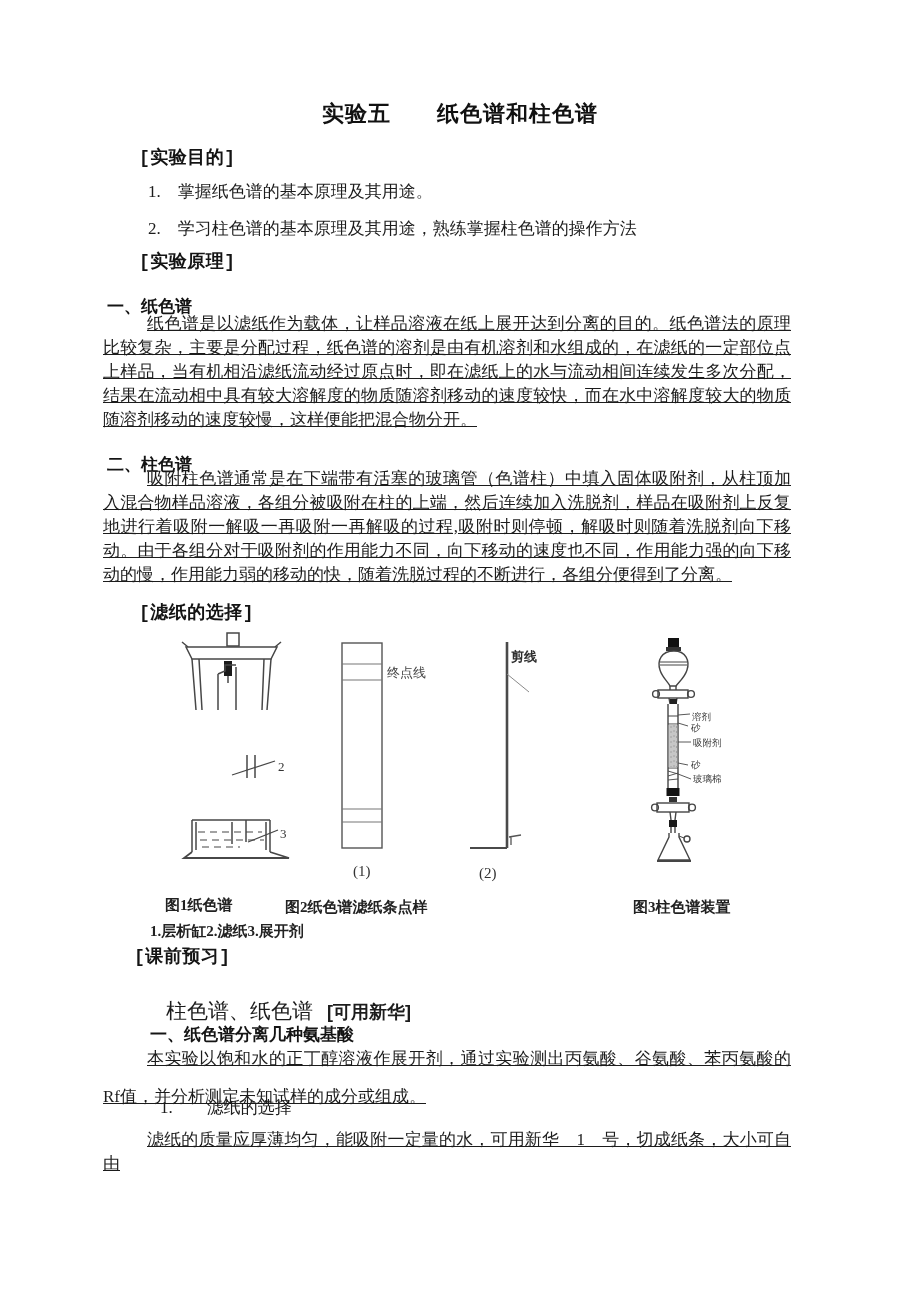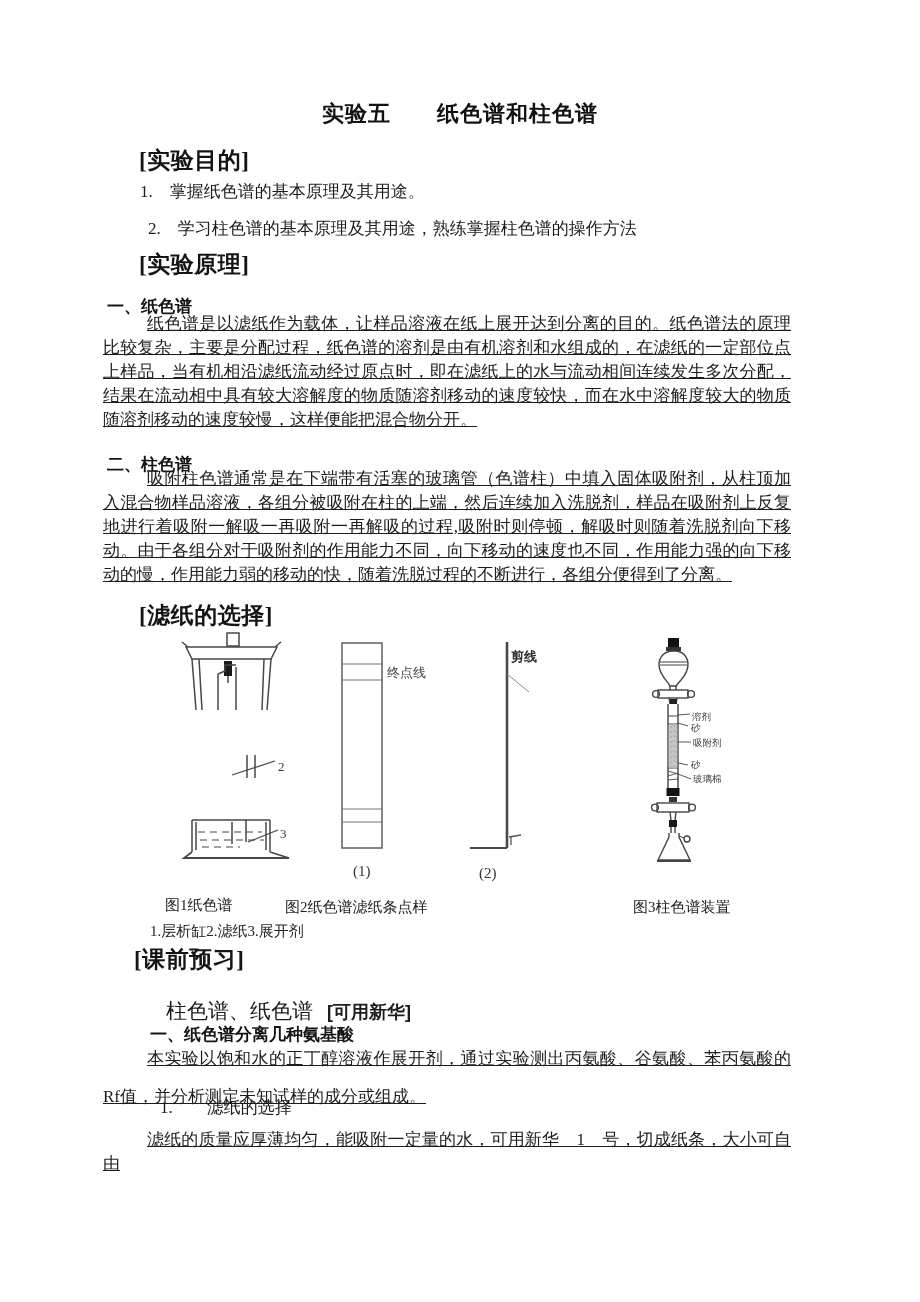--- a/index.html
+++ b/index.html
@@ -7,53 +7,53 @@
     position:relative;width:792px;height:1302px;background:#ffffff;
     font-family:"Liberation Serif","DejaVu Serif",serif;color:#1c1c1c;overflow:hidden;
   }
   .abs{position:absolute;}
   .title{
     top:99px;left:0;width:920px;text-align:center;
     font-size:22px;font-weight:bold;color:#111;
     font-family:"Liberation Sans","DejaVu Sans",sans-serif;letter-spacing:1px;white-space:pre;
   }
   .bhd{ 
-    font-family:Liberation Serif, serif;
-    font-weight:bold;font-size:23px;color:#141414;letter-spacing:0.5px;white-space:pre;
+    font-family:Liberation Mono, monospace;
+    font-weight:bold;font-size:18px;color:#141414;letter-spacing:0.5px;white-space:pre;
   }
   .sub{ 
     font-family:"Liberation Sans","DejaVu Sans",sans-serif;
     font-weight:bold;font-size:17px;color:#141414;white-space:pre;margin-top:9px;
   }
   .plain{font-size:17px;color:#1c1c1c;white-space:pre;}
   .par{
     left:103px;width:688px;font-size:17px;line-height:24px;
     text-align:justify;text-indent:44px;color:#1c1c1c;text-decoration:underline;
   }
   .par-loose{line-height:38px;}
   .fill-line{text-align-last:justify;}
-  .cap{font-size:15px;color:#222;white-space:pre;}
+  .cap{font-size:15px;color:#222;white-space:pre;font-weight:bold;}
   .mixline{white-space:pre;}
   .mixline .reg{font-size:21px;}
   .mixline .stepshd{
     font-family:"Liberation Sans","DejaVu Sans",sans-serif;
     font-weight:bold;font-size:18px;margin-left:14px;
   }
   svg{position:absolute;}
   svg text{font-family:"Liberation Serif","DejaVu Serif",serif;}
 </style>
 </head>
 <body>
 
 <div class="page">
 
   <div class="abs title">实验五　　纸色谱和柱色谱</div>
 
   <div class="abs bhd" style="top:145px;left:139px">[实验目的]</div>
-  <div class="abs plain" style="top:180px;left:140px">1.　掌握纸色谱的基本原理及其用途。</div>
+  <div class="abs plain" style="top:180px;left:148px">1.　掌握纸色谱的基本原理及其用途。</div>
   <div class="abs plain" style="top:217px;left:148px">2.　学习柱色谱的基本原理及其用途，熟练掌握柱色谱的操作方法</div>
 
   <div class="abs bhd" style="top:249px;left:139px">[实验原理]</div>
   <div class="abs sub" style="top:286px;left:107px">一、纸色谱</div>
   <div class="abs par" style="top:312px">纸色谱是以滤纸作为载体，让样品溶液在纸上展开达到分离的目的。纸色谱法的原理比较复杂，主要是分配过程，纸色谱的溶剂是由有机溶剂和水组成的，在滤纸的一定部位点上样品，当有机相沿滤纸流动经过原点时，即在滤纸上的水与流动相间连续发生多次分配，结果在流动相中具有较大溶解度的物质随溶剂移动的速度较快，而在水中溶解度较大的物质随溶剂移动的速度较慢，这样便能把混合物分开。</div>
   <div class="abs sub" style="top:444px;left:107px">二、柱色谱</div>
   <div class="abs par" style="top:467px">吸附柱色谱通常是在下端带有活塞的玻璃管（色谱柱）中填入固体吸附剂，从柱顶加入混合物样品溶液，各组分被吸附在柱的上端，然后连续加入洗脱剂，样品在吸附剂上反复地进行着吸附一解吸一再吸附一再解吸的过程,吸附时则停顿，解吸时则随着洗脱剂向下移动。由于各组分对于吸附剂的作用能力不同，向下移动的速度也不同，作用能力强的向下移动的慢，作用能力弱的移动的快，随着洗脱过程的不断进行，各组分便得到了分离。</div>
 
   <div class="abs bhd" style="top:600px;left:139px">[滤纸的选择]</div>
 

